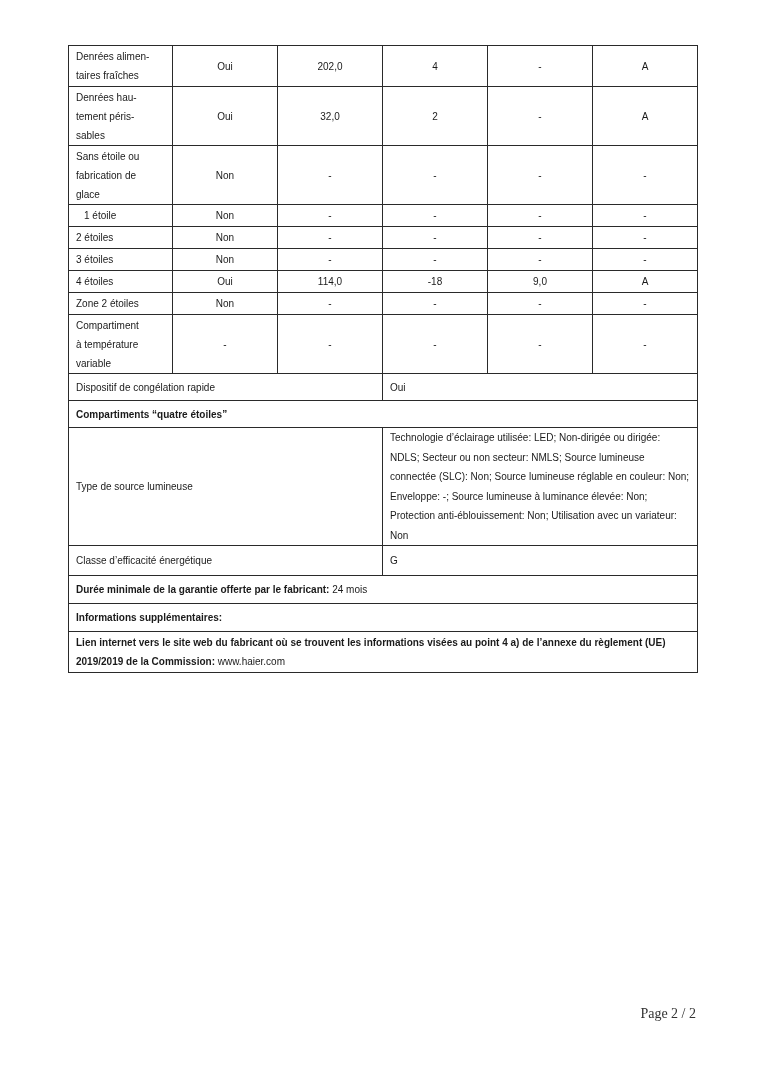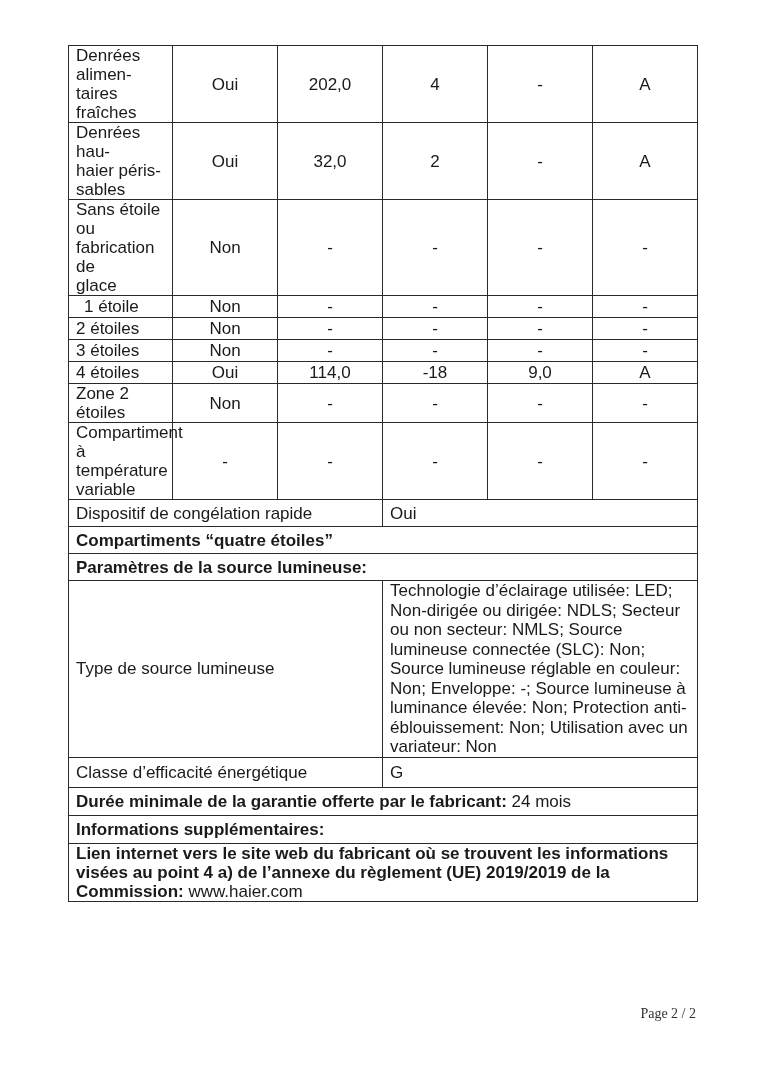--- a/index.html
+++ b/index.html
@@ -1,18 +1,18 @@
 <!DOCTYPE html>
 <html><head>
 <meta charset="utf-8">
 <style>
   html, body { margin: 0; padding: 0; background: #ffffff; }
   body { width: 764px; height: 1080px; position: relative; font-family: "Liberation Sans", "DejaVu Sans", sans-serif; color: #1a1a1a; }
   .page { position: absolute; left: 0; top: 0; width: 764px; height: 1080px; background: #fff; }
-  table.spec { position: absolute; left: 68px; top: 45px; width: 629px; border-collapse: collapse; table-layout: fixed; font-size: 17px; line-height: 19px; }
+  table.spec { position: absolute; left: 68px; top: 45px; width: 629px; border-collapse: collapse; table-layout: fixed; font-size: 10px; line-height: 19px; }
   table.spec td { border: 1.6px solid #2a2a2a; padding: 0 7px; vertical-align: middle; }
   td.c { text-align: center; }
   td.bold { font-weight: bold; }
   .r-small td { height: 21px; }
   .r-hdr td { height: 26px; }
   .r-2line td { height: 40px; }
   .r-3line td { height: 58px; }
   .r-desc td { padding-top: 3px; padding-bottom: 3px; }
   .footer { position: absolute; right: 68px; top: 1006px; font-size: 14px; color: #333; font-family: Liberation Serif, serif; }
 </style>
@@ -34,21 +34,21 @@
           <td style="white-space: pre-line;">Denrées alimen-
 taires fraîches</td>
           <td class="c">Oui</td>
           <td class="c">202,0</td>
           <td class="c">4</td>
           <td class="c">-</td>
           <td class="c">A</td>
         </tr>
         <tr class="r-3line">
           <td style="white-space: pre-line;">Denrées hau-
-haier péris-
+tement péris-
 sables</td>
           <td class="c">Oui</td>
           <td class="c">32,0</td>
           <td class="c">2</td>
           <td class="c">-</td>
           <td class="c">A</td>
         </tr>
         <tr class="r-3line">
           <td style="white-space: pre-line; margin-left: 22px;">Sans étoile ou
 fabrication de
@@ -111,23 +111,20 @@
         </tr>
       </tbody>
     <tbody>
       <tr class="r-hdr">
         <td colspan="3">Dispositif de congélation rapide</td>
         <td colspan="3">Oui</td>
       </tr>
       <tr class="r-hdr">
         <td colspan="6" class="bold">Compartiments “quatre étoiles”</td>
       </tr>
-      <tr class="r-hdr">
-        <td colspan="6" class="bold">Paramètres de la source lumineuse:</td>
-      </tr>
       <tr class="r-desc">
         <td colspan="3">Type de source lumineuse</td>
         <td colspan="3" style="height:116px; line-height:19.5px;">Technologie d’éclairage utilisée: LED; Non-dirigée ou dirigée: NDLS; Secteur ou non secteur: NMLS; Source lumineuse connectée (SLC): Non; Source lumineuse réglable en couleur: Non; Enveloppe: -; Source lumineuse à luminance élevée: Non; Protection anti-éblouissement: Non; Utilisation avec un variateur: Non</td>
       </tr>
       <tr class="r-hdr" style="height:30px">
         <td colspan="3" style="height:28px">Classe d’efficacité énergétique</td>
         <td colspan="3">G</td>
       </tr>
       <tr class="r-hdr">
         <td colspan="6" style="height:27px">

